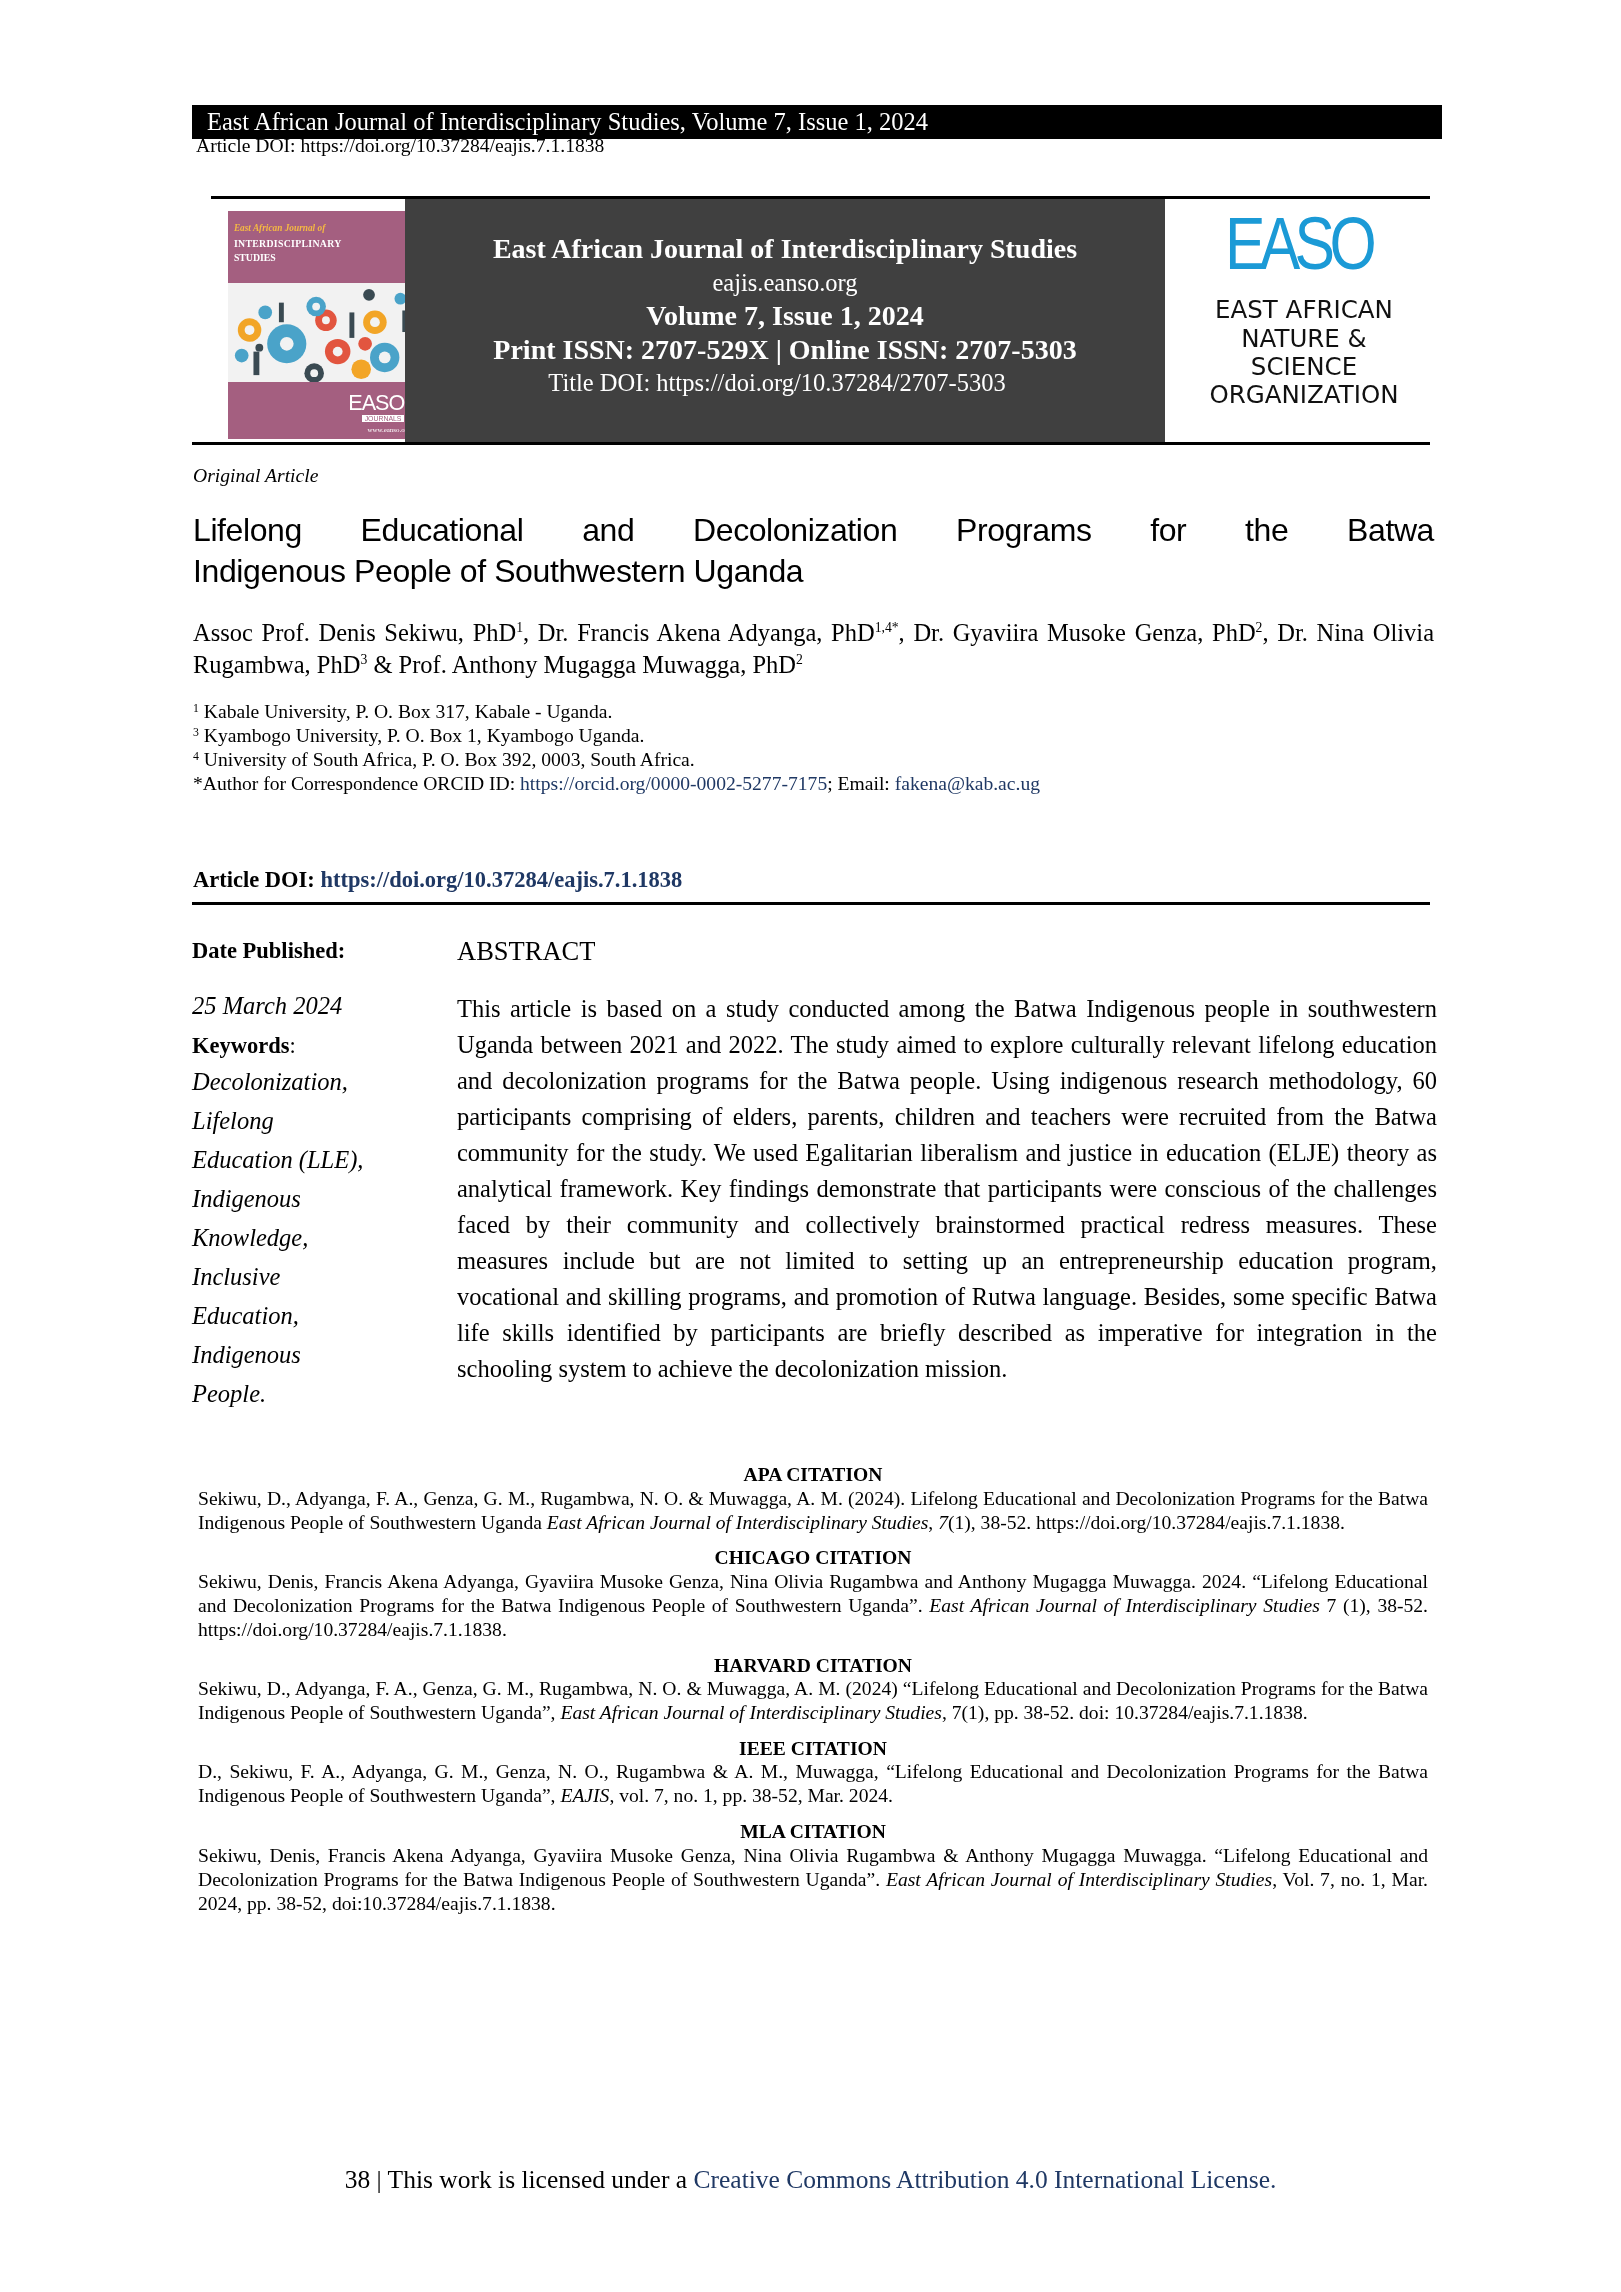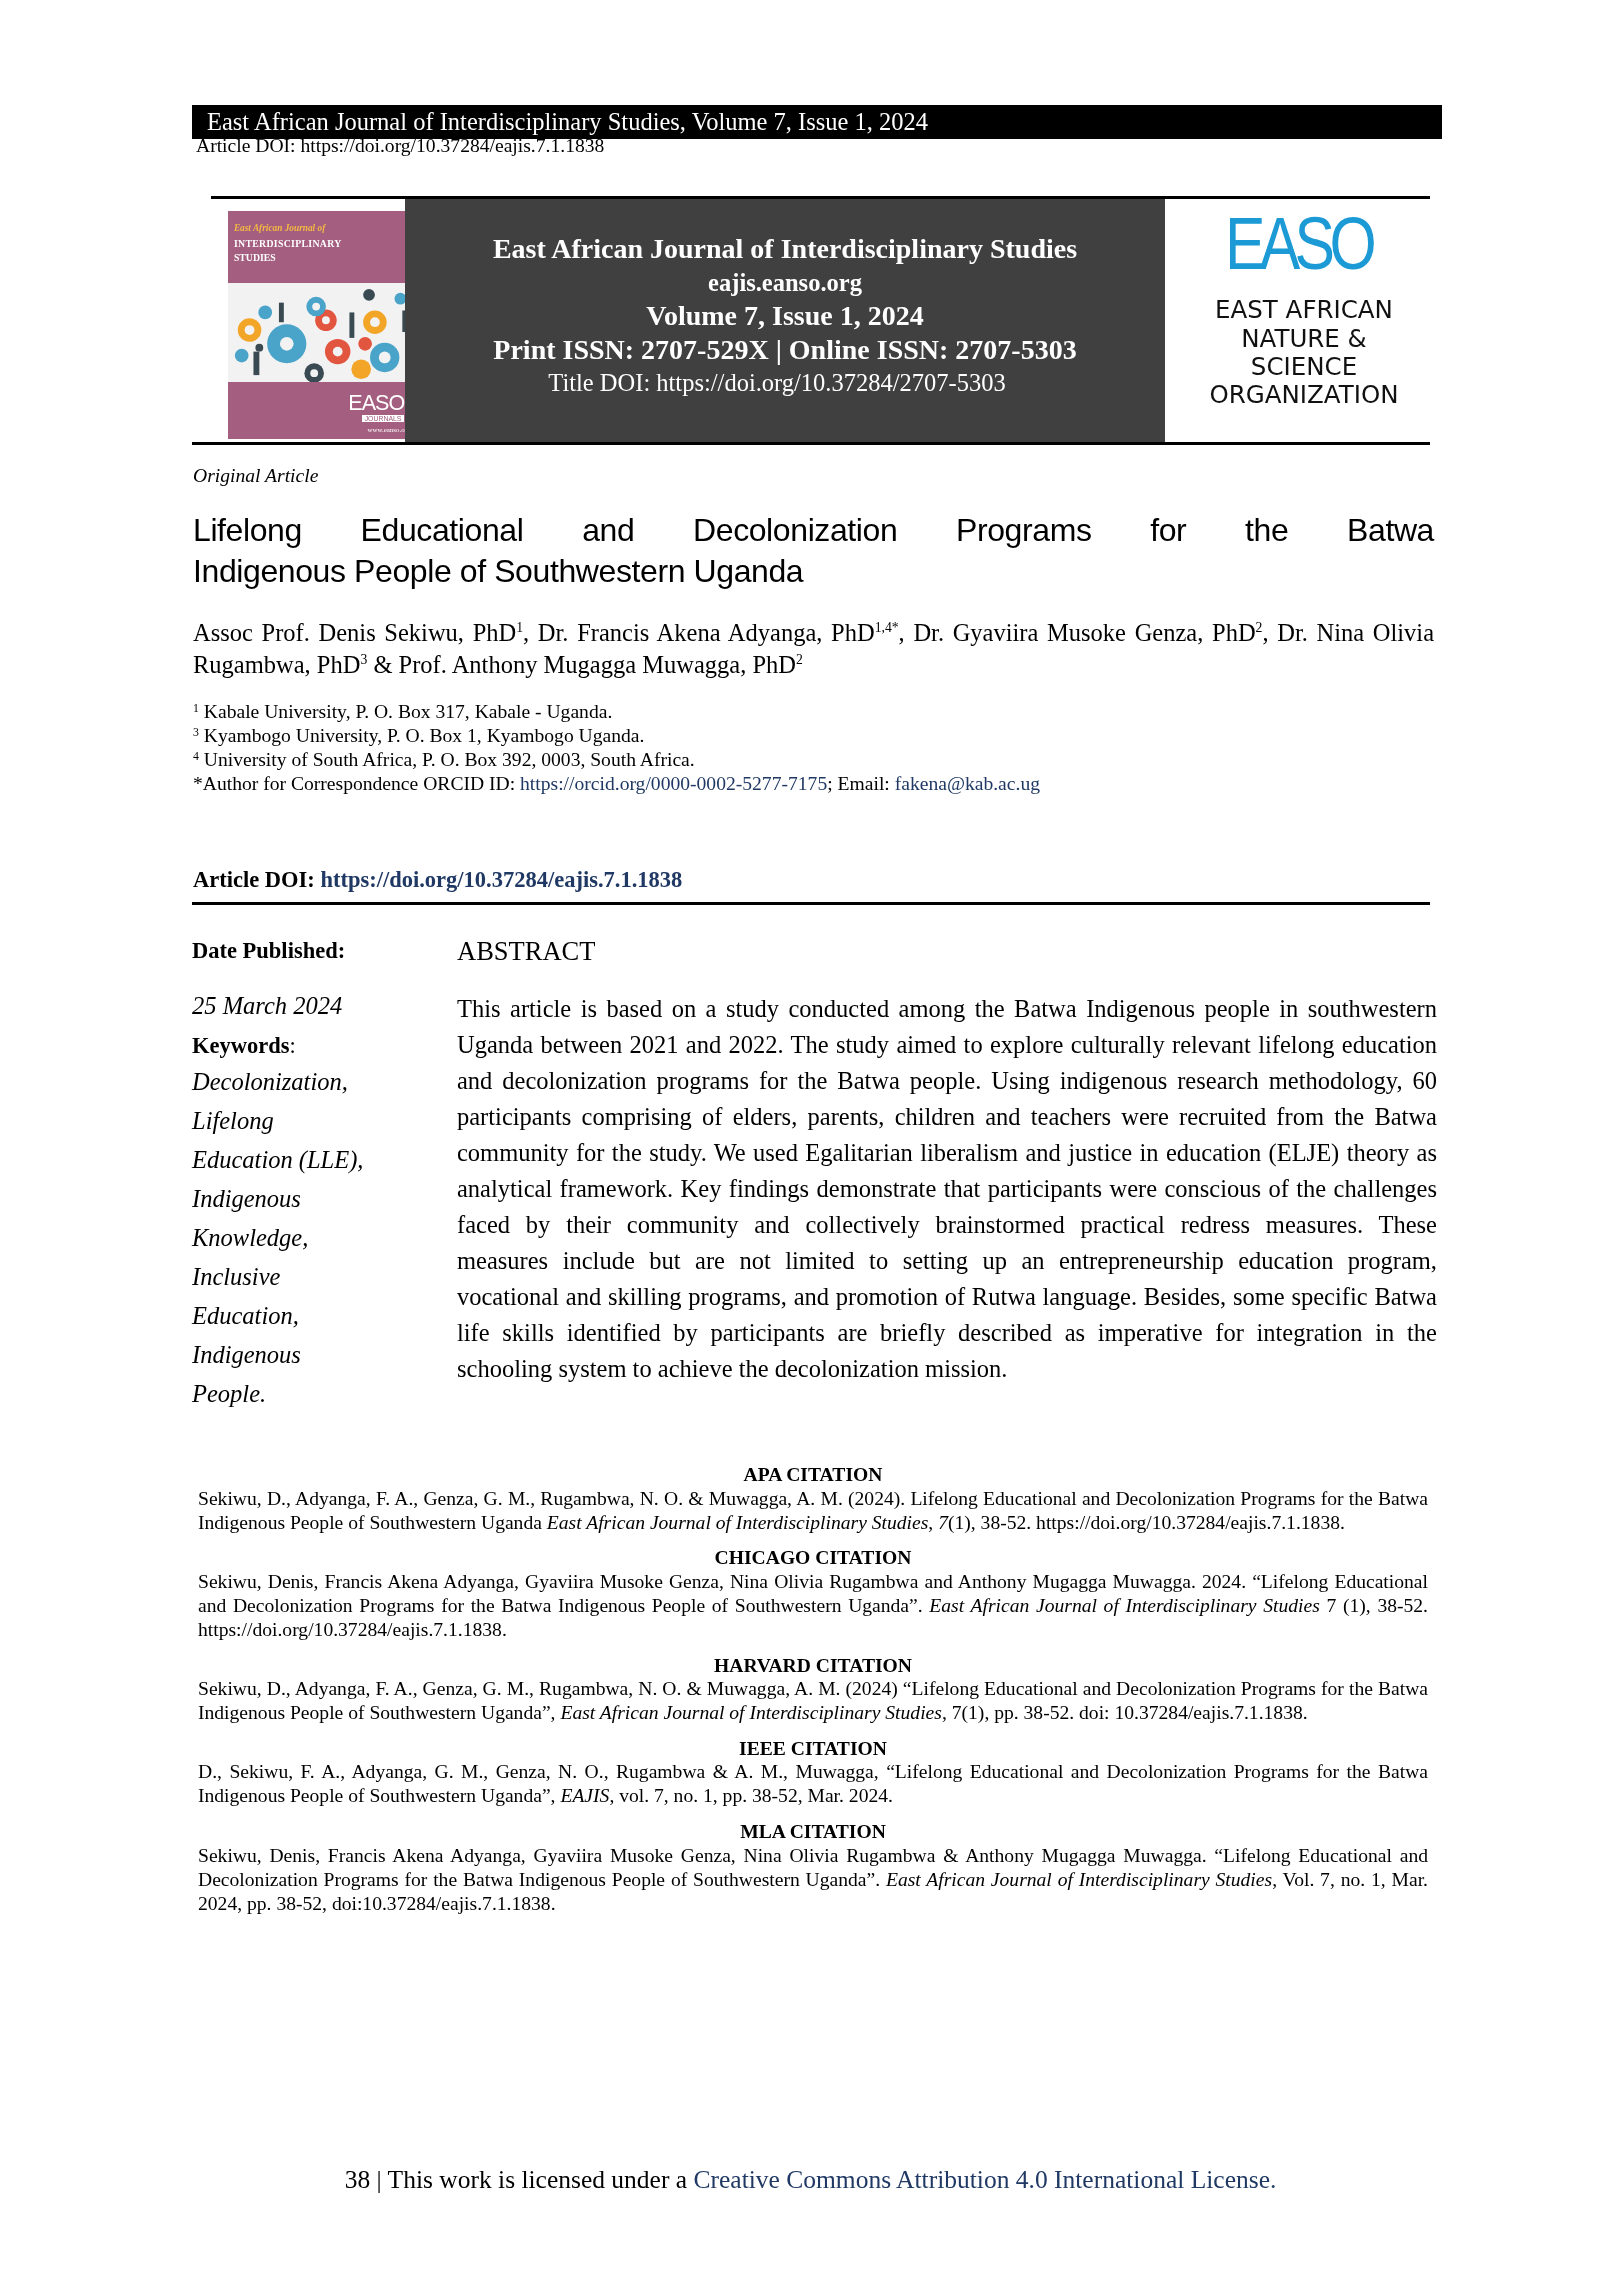--- a/index.html
+++ b/index.html
@@ -19,21 +19,21 @@
   .cover-top .t2 { position: absolute; left: 5.9px; top: 26.5px; font-size: 9.8px; color: #fff; font-weight: bold; letter-spacing: 0.3px; white-space: nowrap; }
   .cover-top .t3 { position: absolute; left: 5.9px; top: 41px; font-size: 9.8px; color: #fff; font-weight: bold; white-space: nowrap; }
   .cover-bottom { position: absolute; left: 0; bottom: 0; width: 100%; height: 57px; background: #a45f80; }
   .cover-bottom .logo { position: absolute; right: 13.7px; top: 7.8px; font-family: "Liberation Sans", sans-serif; color: #fff; font-size: 21.6px; letter-spacing: -1px; }
   .cover-bottom .jr { position: absolute; right: 13.7px; top: 33px; background: #fff; color: #a45f80; font-size: 6.9px; font-family: "Liberation Sans", sans-serif; padding: 0 2.9px; }
   .cover-bottom .www { position: absolute; right: 7.8px; top: 44px; color: #fff; font-size: 6.9px; }
   .cover-art { position: absolute; left: 0; top: 72px; width: 190px; height: 100px; }
 
   .mast-box { left: 405px; top: 199px; width: 760px; height: 244px; background: #404040; color: #fff; text-align: center; }
   .mast-box .l1 { position: absolute; left: 0; right: 0; top: 33px; font-size: 28px; font-weight: bold; line-height: 33px; }
-  .mast-box .l2 { position: absolute; left: 0; right: 0; top: 69px; font-size: 24.5px; font-weight: bold; line-height: 29px; }
+  .mast-box .l2 { position: absolute; left: 0; right: 0; top: 69px; font-size: 24.5px; font-weight: normal; line-height: 29px; }
   .mast-box .l3 { position: absolute; left: 0; right: 0; top: 100px; font-size: 28px; font-weight: bold; line-height: 33px; }
   .mast-box .l4 { position: absolute; left: 0; right: 0; top: 134px; font-size: 28px; font-weight: bold; line-height: 33px; }
   .mast-box .l5 { position: absolute; left: 0; right: 16px; top: 169px; font-size: 24.5px; line-height: 29px; }
 
   .org { left: 1166px; top: 201px; width: 264px; height: 241px; text-align: center; }
   .org .mark { position: absolute; left: 0; right: 0; top: 5.9px; font-family: "Liberation Sans", sans-serif; font-size: 74px; line-height: 74px; color: #1b9ad6; letter-spacing: -6.9px; transform: scaleX(0.82); }
   .org .nm { position: absolute; left: 0; right: 0; font-family: "DejaVu Sans", sans-serif; font-size: 24.5px; line-height: 29px; color: #111; padding-left: 12px; }
 
   
   .type { left: 193px; top: 465px; font-size: 19.6px; font-style: italic; }

